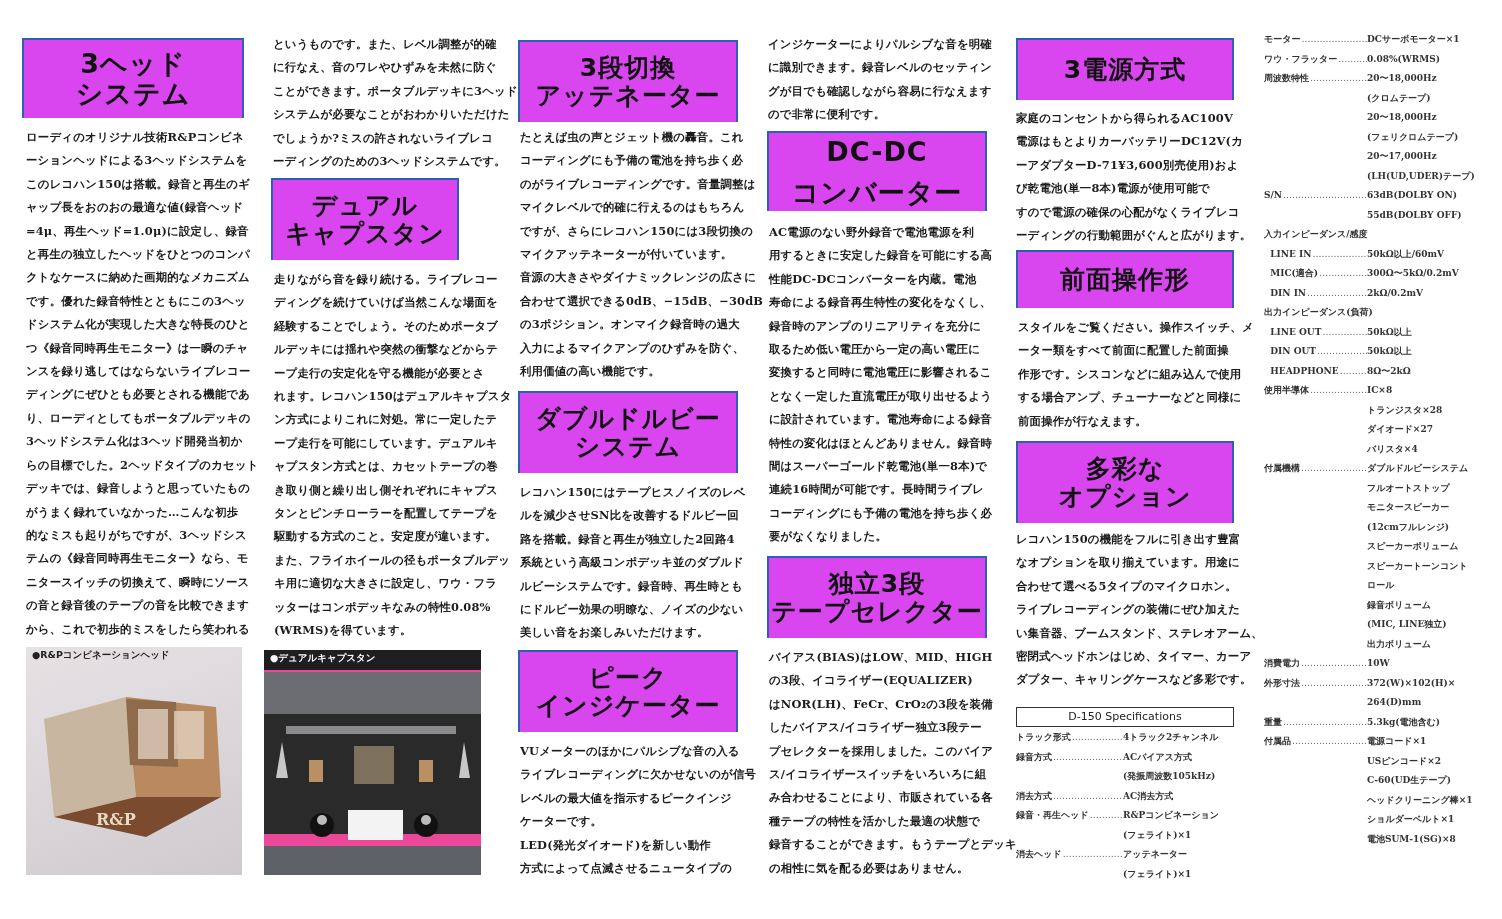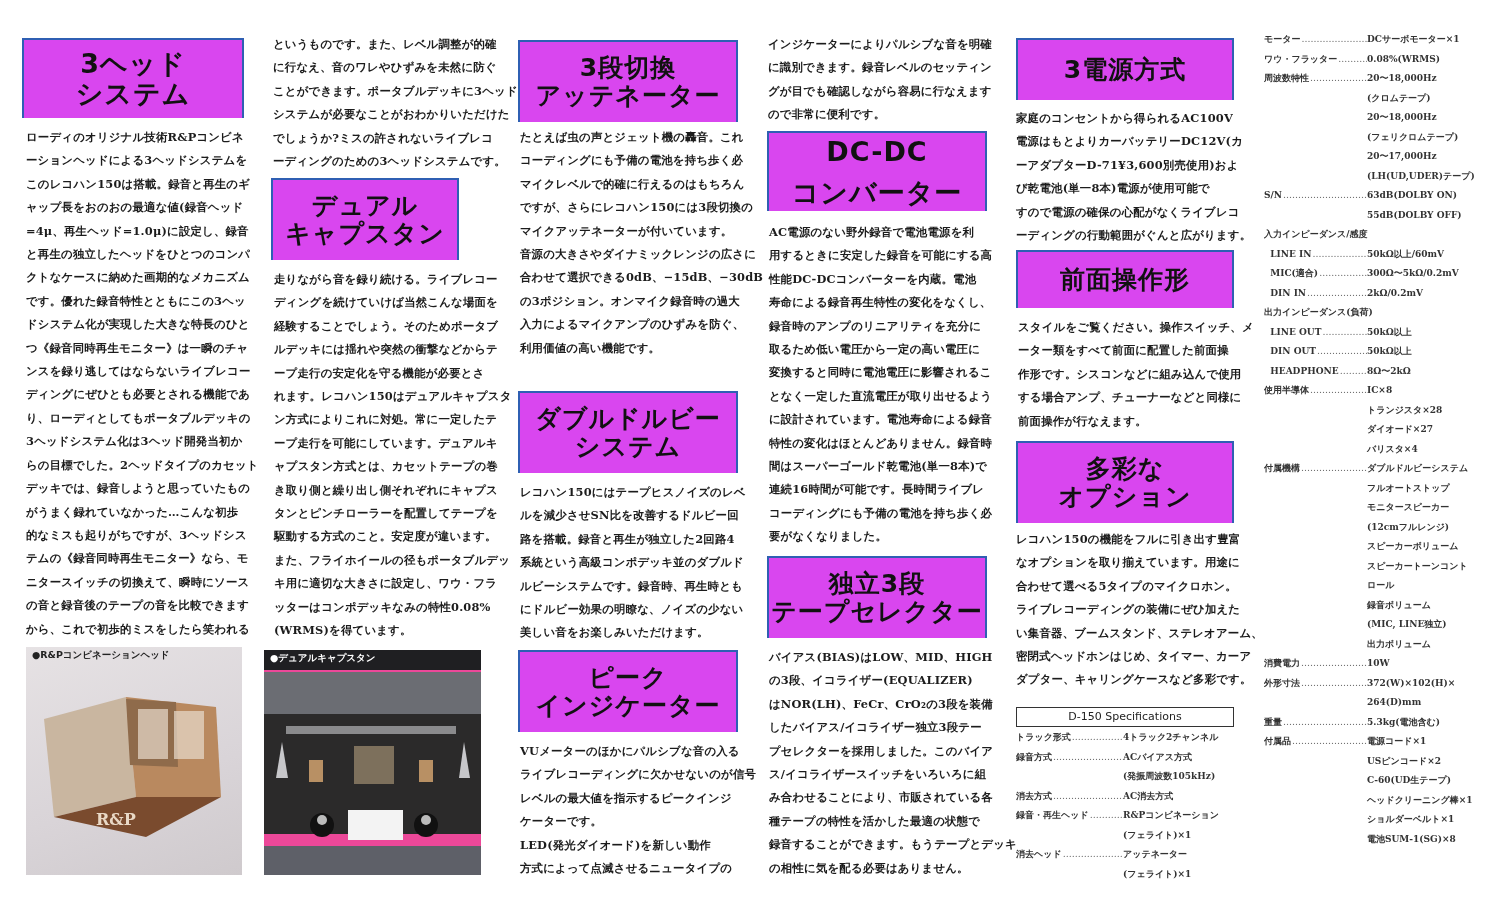--- a/index.html
+++ b/index.html
@@ -139,20 +139,21 @@
   <div class="photo-cap" style="color:#fff;">●デュアルキャプスタン</div>
 </div>
 
 <div class="hbox" style="left:518px;top:40px;width:220px;height:82px;">
   <span>3段切換</span>
   <span>アッテネーター</span>
 </div>
 <div class="para" style="left:520px;top:126px;">
     <span class="ln">たとえば虫の声とジェット機の轟音。これ</span>
     <span class="ln">コーディングにも予備の電池を持ち歩く必</span>
+    <span class="ln">のがライブレコーディングです。音量調整は</span>
     <span class="ln">マイクレベルで的確に行えるのはもちろん</span>
     <span class="ln">ですが、さらにレコハン150には3段切換の</span>
     <span class="ln">マイクアッテネーターが付いています。</span>
     <span class="ln">音源の大きさやダイナミックレンジの広さに</span>
     <span class="ln">合わせて選択できる0dB、−15dB、−30dB</span>
     <span class="ln">の3ポジション。オンマイク録音時の過大</span>
     <span class="ln">入力によるマイクアンプのひずみを防ぐ、</span>
     <span class="ln">利用価値の高い機能です。</span>
   </div>
 

